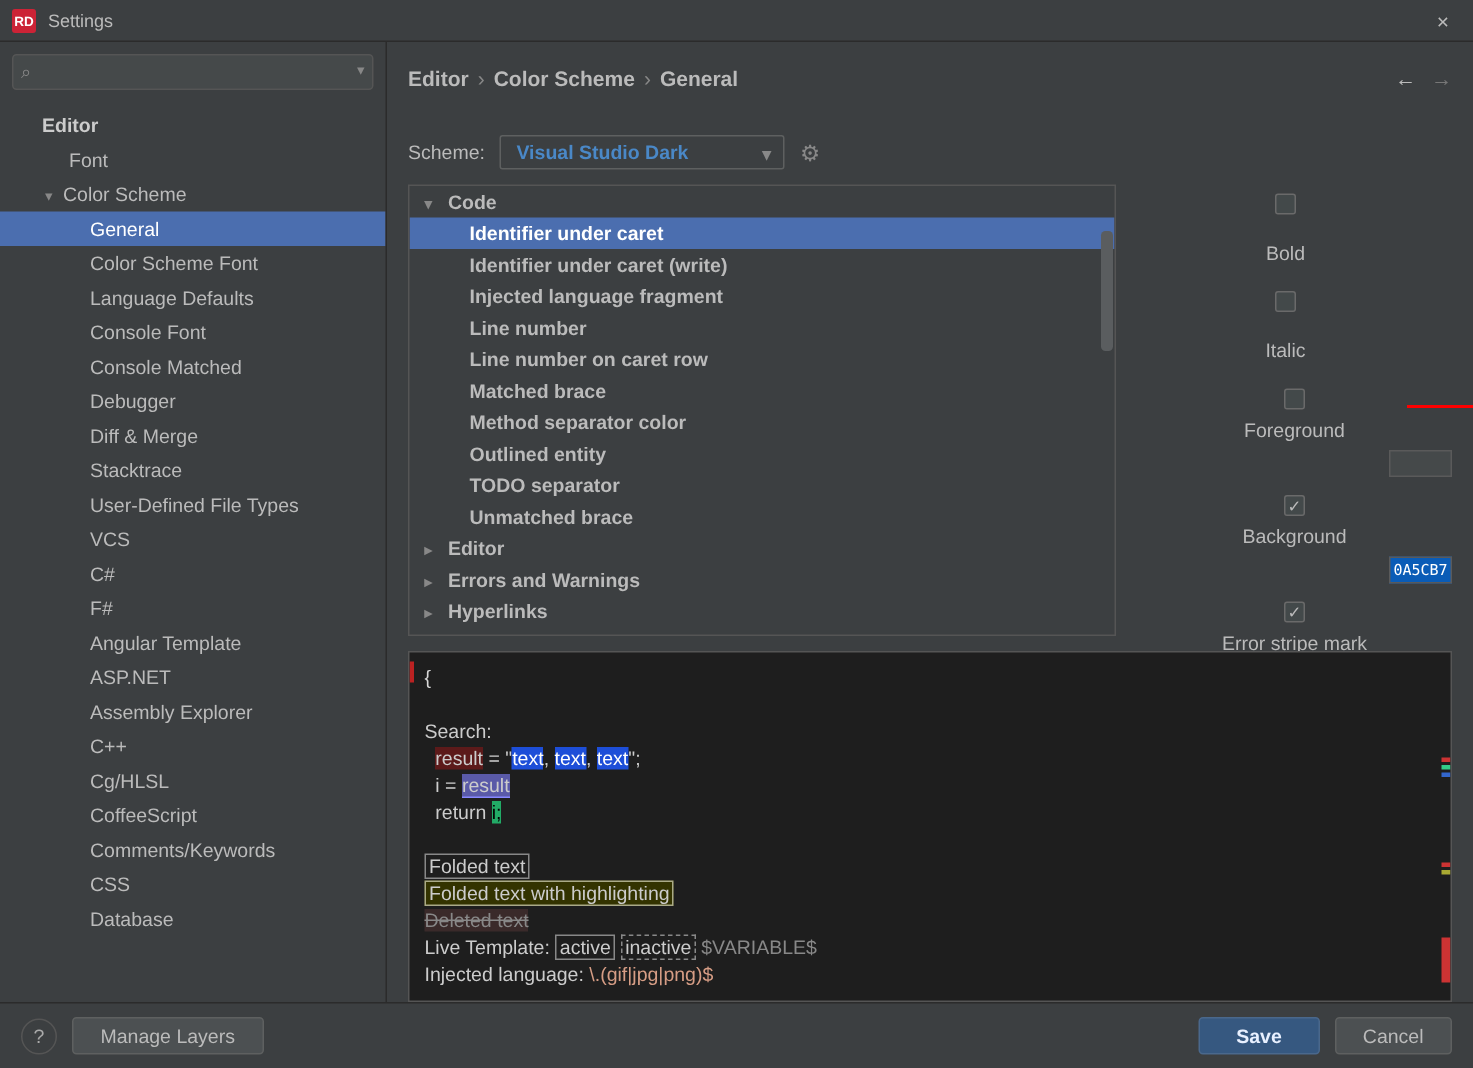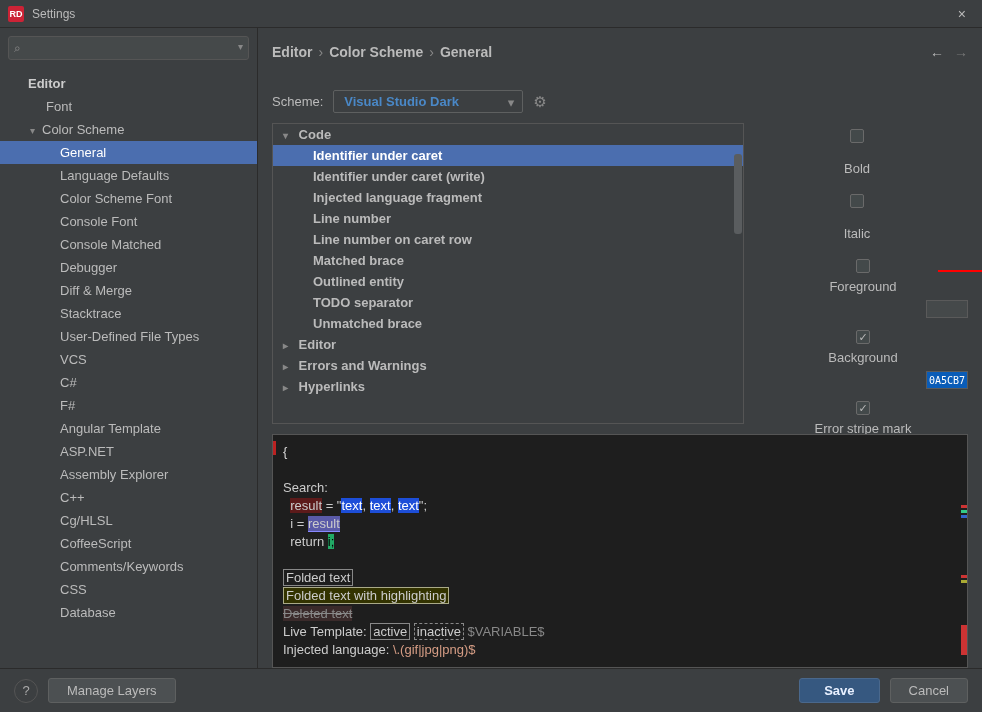--- a/index.html
+++ b/index.html
@@ -92,22 +92,22 @@
         <input type="text" placeholder="" style="">
         <span class="chev">▾</span>
       </div>
     </div>
     <div class="tree">
       <div class="tree-item section">Editor</div>
       <div class="tree-item sub">Font</div>
       <div class="tree-item sub"><span class="arrow">▾</span><span>Color Scheme</span></div>
       <div id="sidebar-items">
           <div class="tree-item leaf selected">General</div>
+          <div class="tree-item leaf">Color Scheme Font</div>
           <div class="tree-item leaf">Language Defaults</div>
-          <div class="tree-item leaf">Color Scheme Font</div>
           <div class="tree-item leaf">Console Font</div>
           <div class="tree-item leaf">Console Matched</div>
           <div class="tree-item leaf">Debugger</div>
           <div class="tree-item leaf">Diff &amp; Merge</div>
           <div class="tree-item leaf">Stacktrace</div>
           <div class="tree-item leaf">User-Defined File Types</div>
           <div class="tree-item leaf">VCS</div>
           <div class="tree-item leaf">C#</div>
           <div class="tree-item leaf">F#</div>
           <div class="tree-item leaf">Angular Template</div>
@@ -145,20 +145,21 @@
     <div class="editor-area">
       <div class="tree-panel">
         <div class="tree-panel-inner" id="attr-tree">
             <div class="att-row cat"><span class="arrow">▾</span> Code</div>
             <div class="att-row item selected">Identifier under caret</div>
             <div class="att-row item">Identifier under caret (write)</div>
             <div class="att-row item">Injected language fragment</div>
             <div class="att-row item">Line number</div>
             <div class="att-row item">Line number on caret row</div>
             <div class="att-row item">Matched brace</div>
+            <div class="att-row item">Method separator color</div>
             <div class="att-row item">Outlined entity</div>
             <div class="att-row item">TODO separator</div>
             <div class="att-row item">Unmatched brace</div>
             <div class="att-row cat"><span class="arrow">▸</span> Editor</div>
             <div class="att-row cat"><span class="arrow">▸</span> Errors and Warnings</div>
             <div class="att-row cat"><span class="arrow">▸</span> Hyperlinks</div>
           </div>
         <div class="scroll-thumb"></div>
       </div>
 

